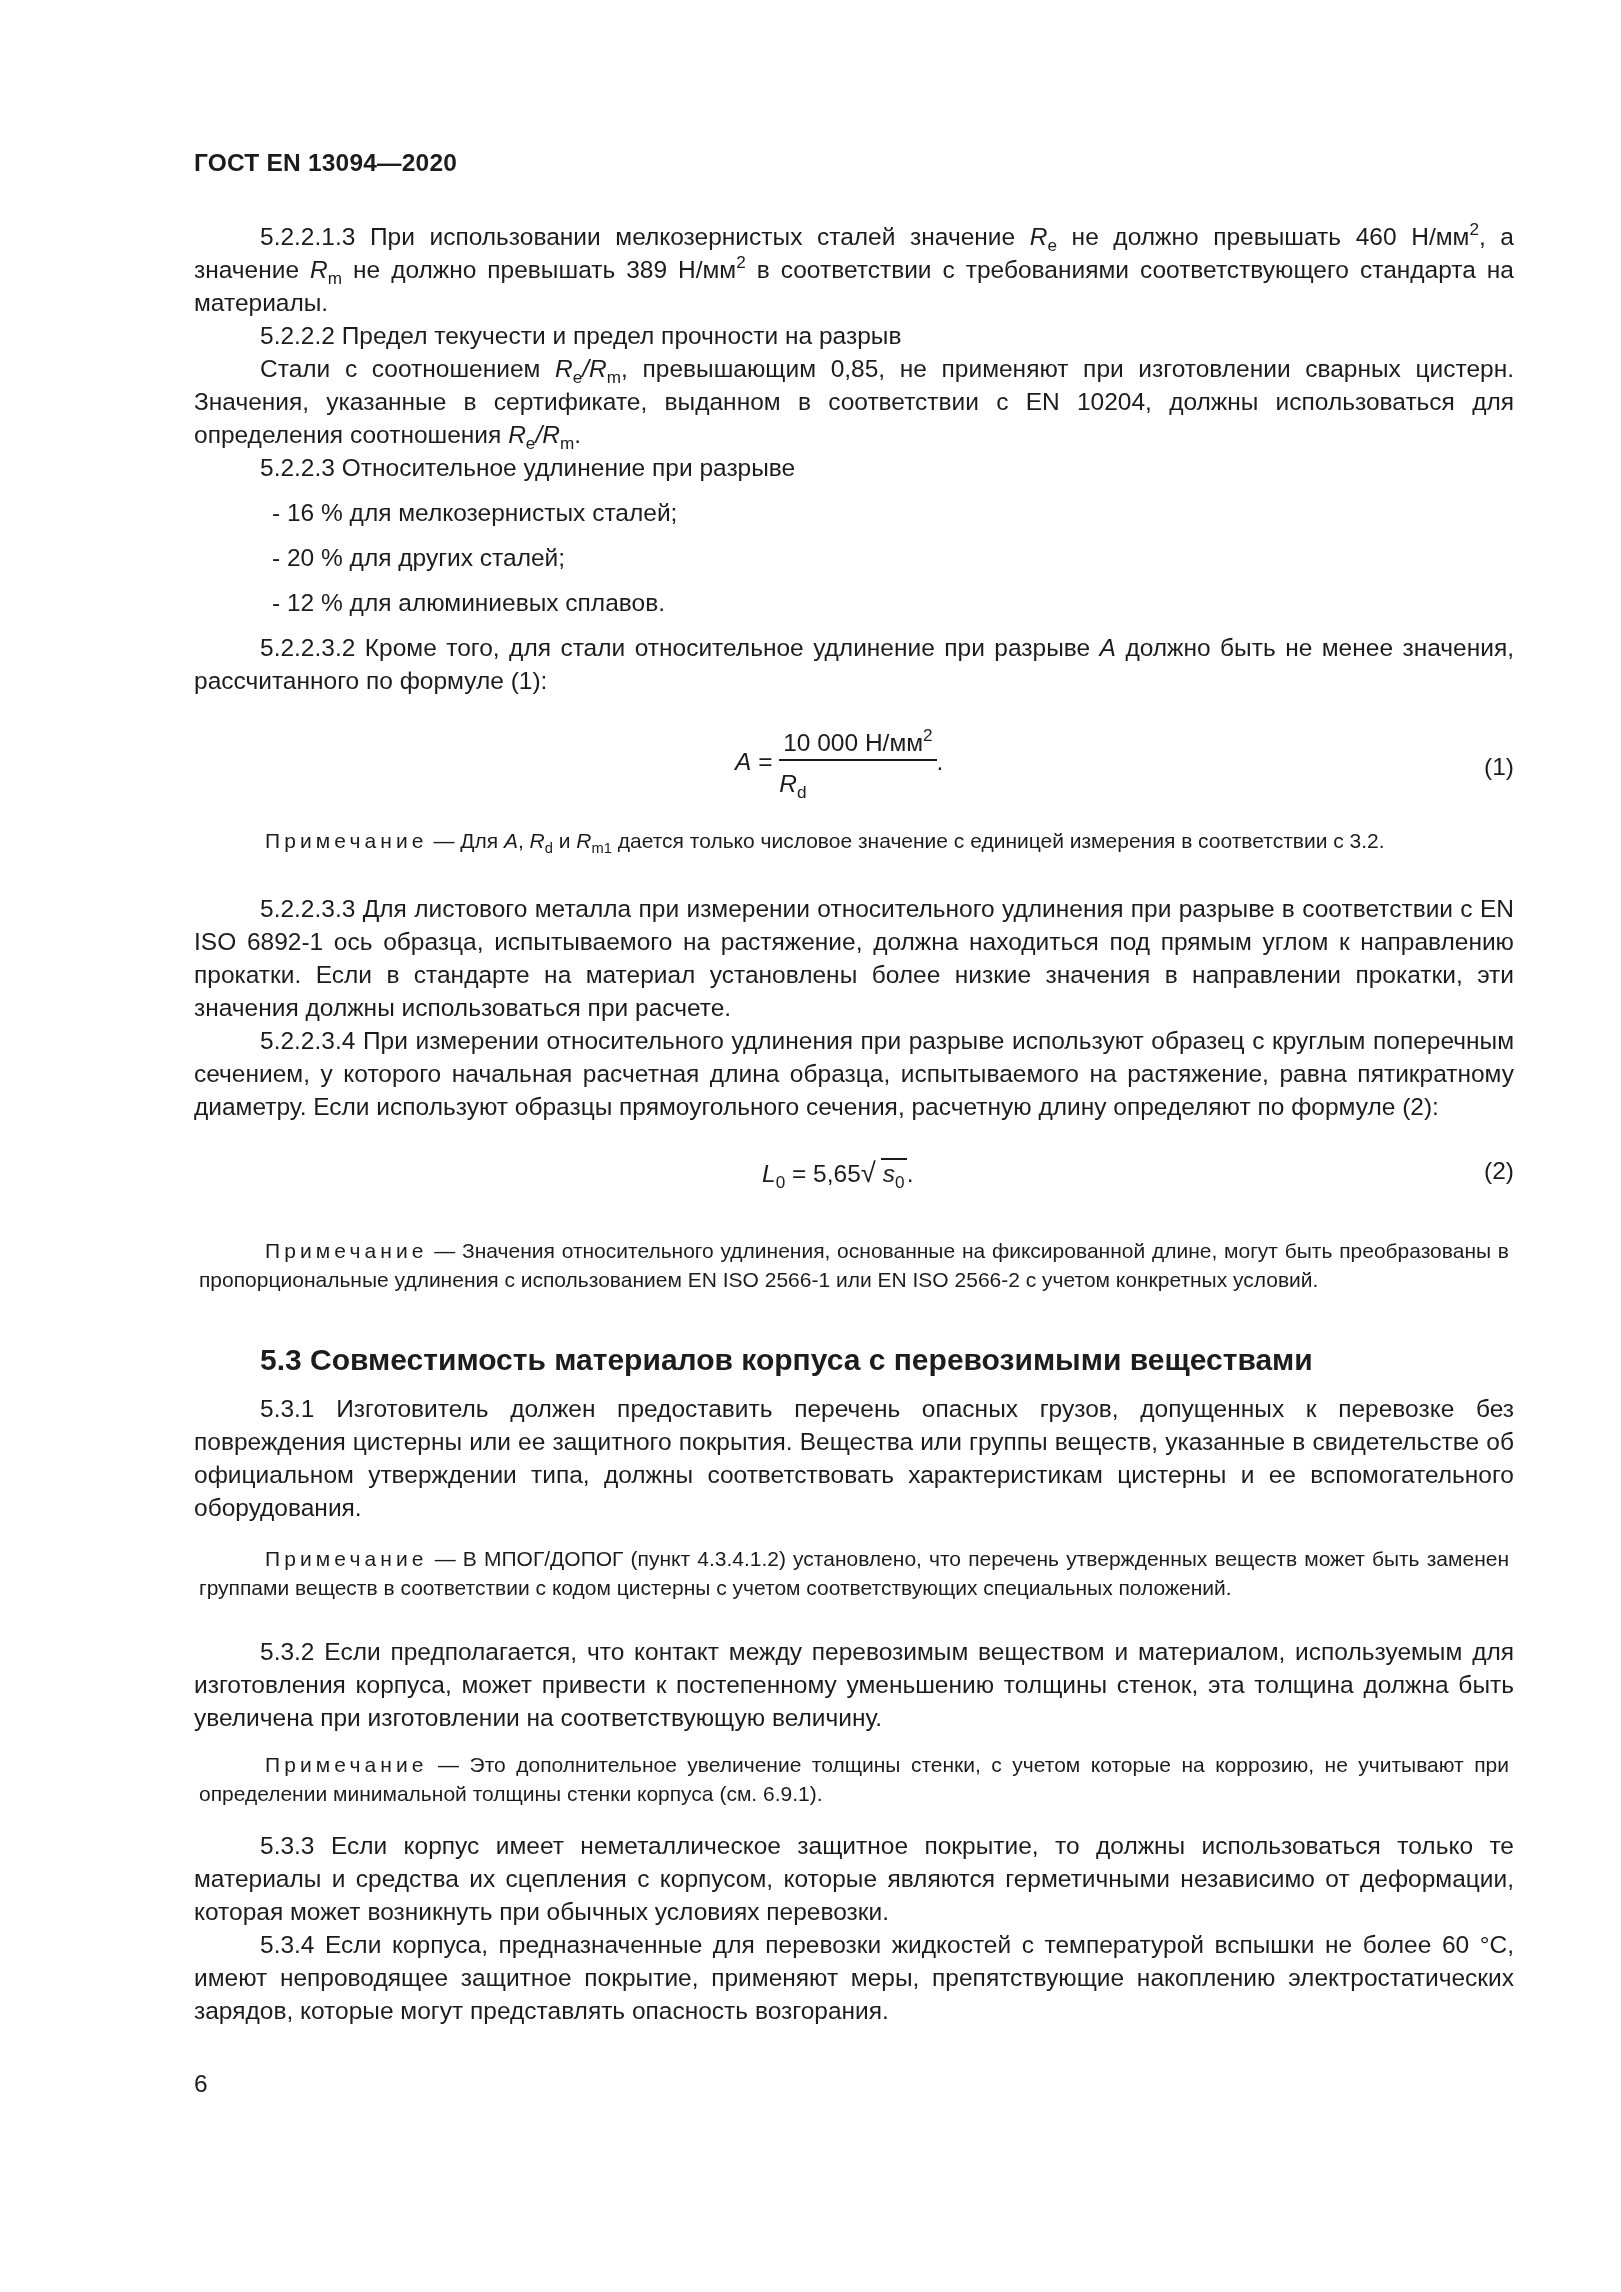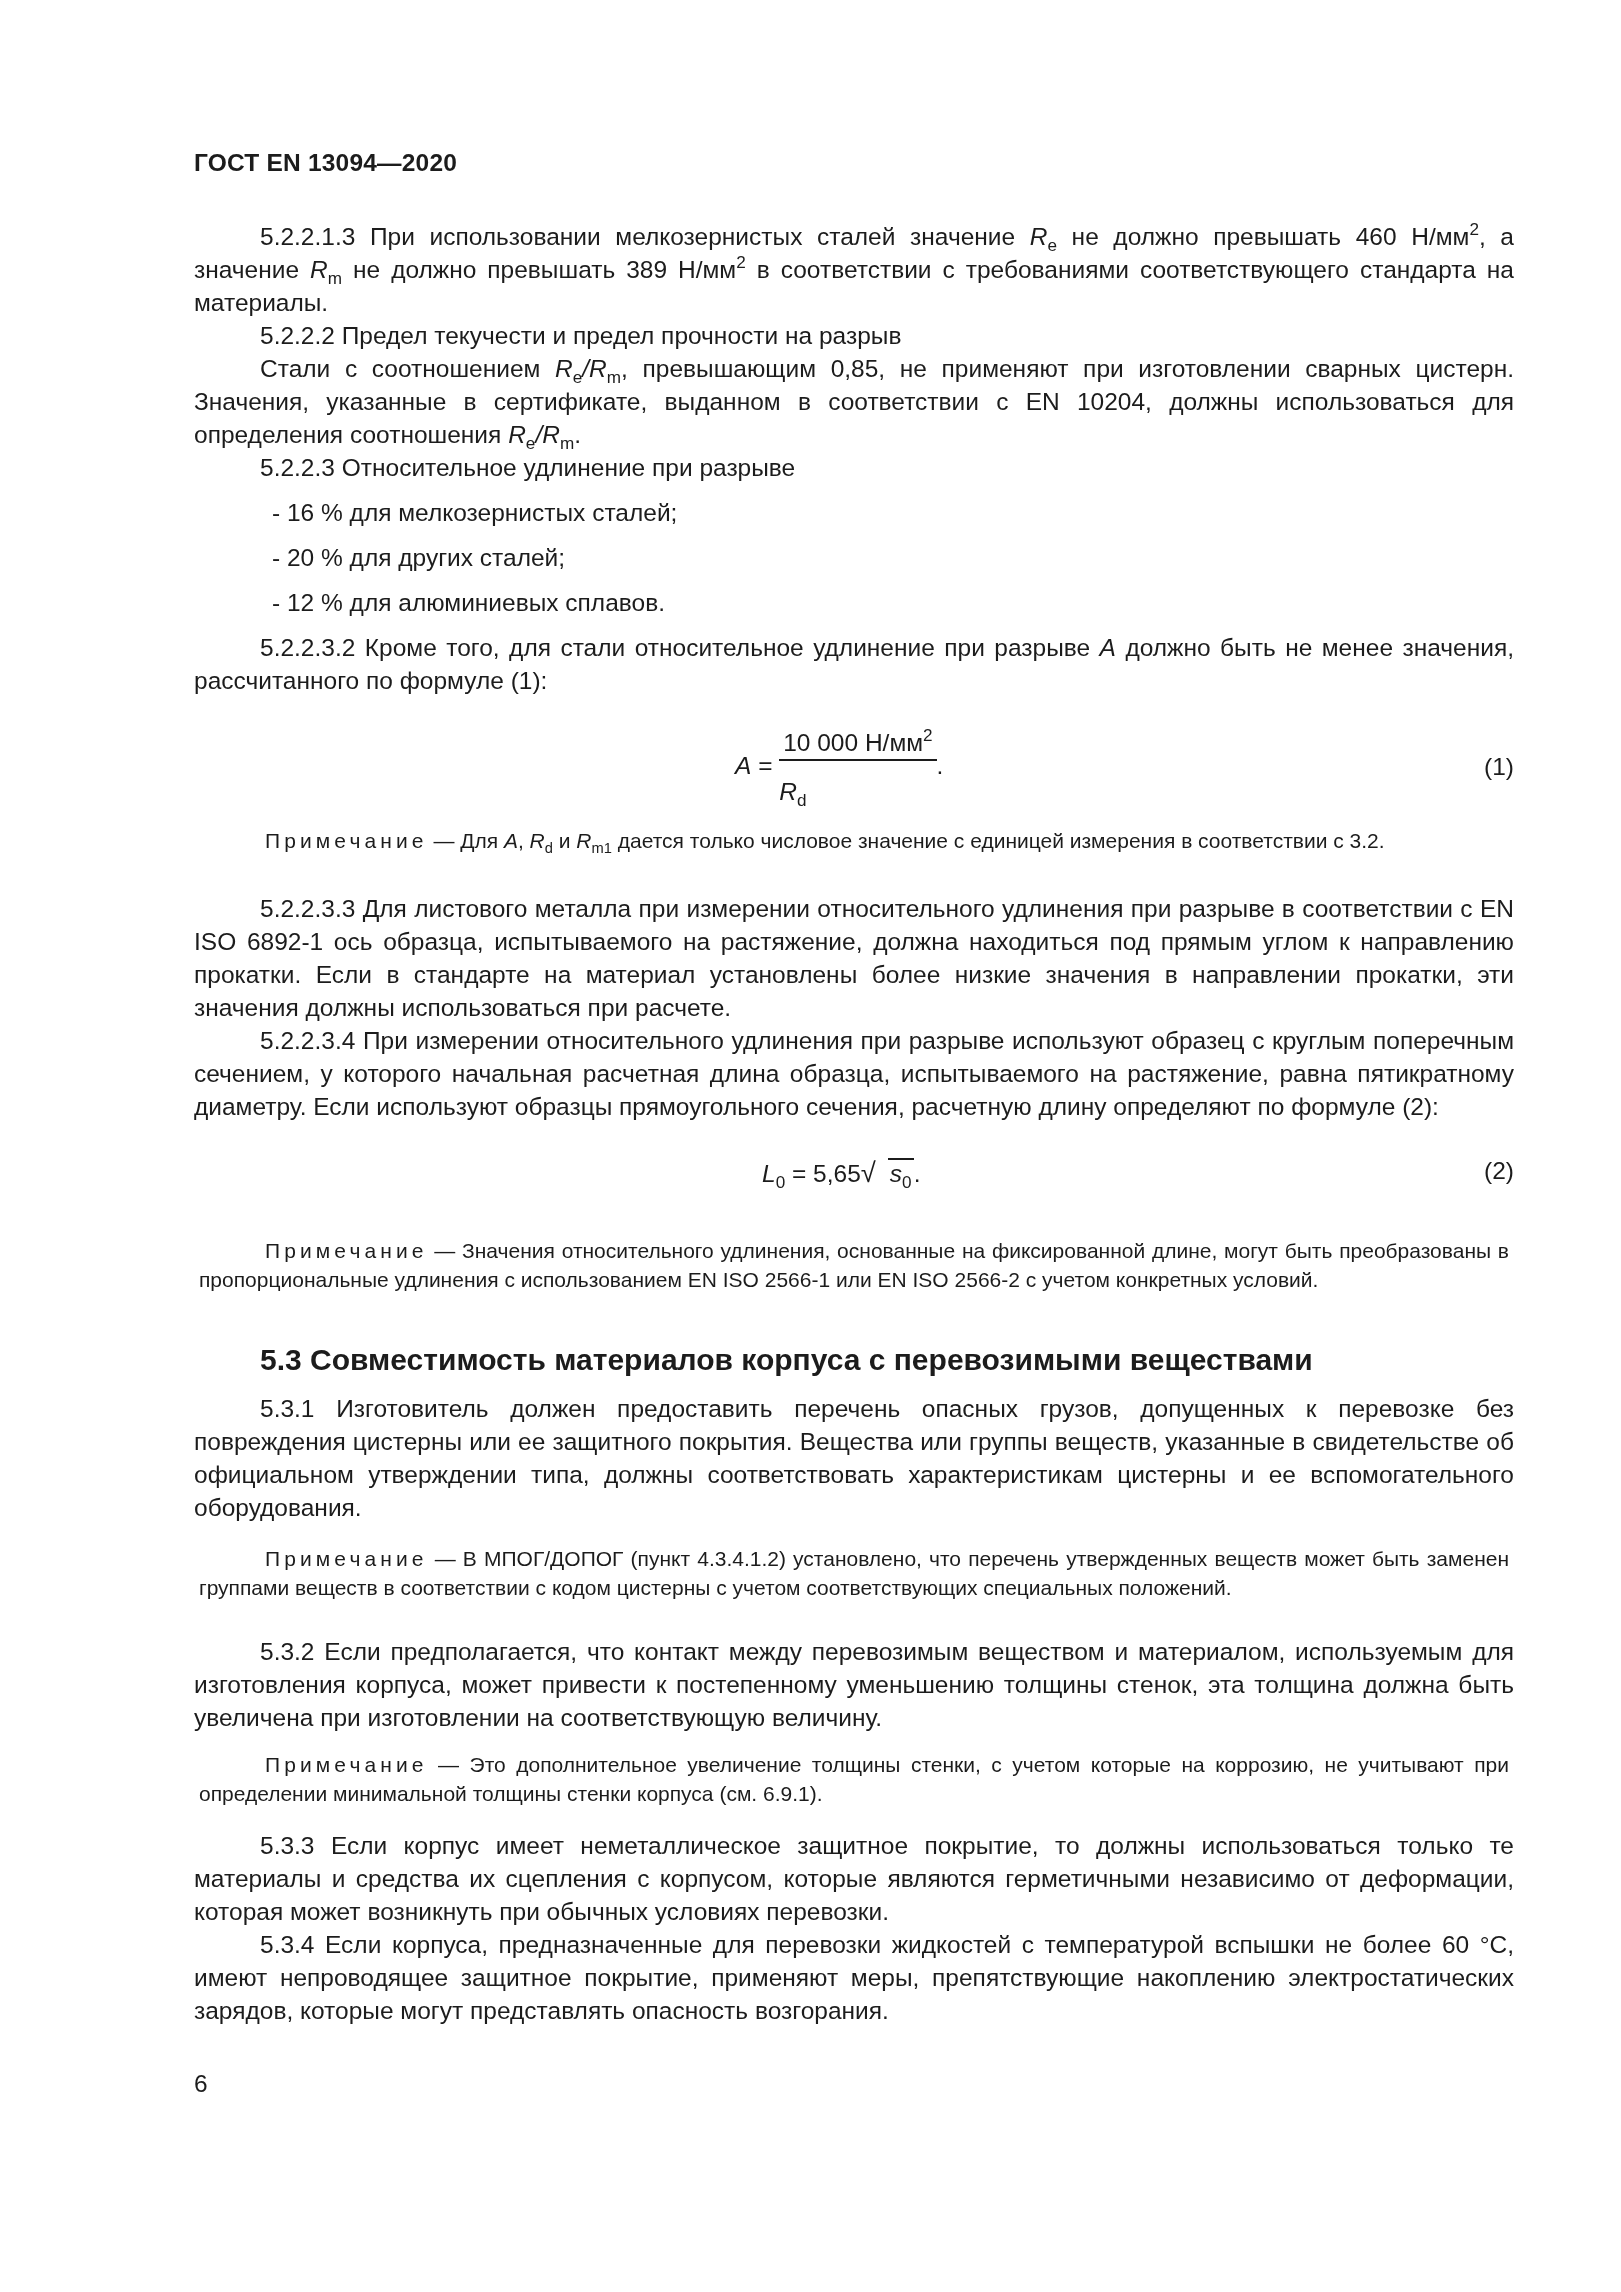--- a/index.html
+++ b/index.html
@@ -26,22 +26,22 @@
   .heading {
     font-size: 30px; font-weight: bold; padding-left: 66px; margin: 0;
   }
   i.v { font-style: italic; }
   sub { font-size: 70%; vertical-align: -0.35em; line-height: 0; }
   sup { font-size: 70%; vertical-align: 0.6em; line-height: 0; }
   .formula-row { position: absolute; left: 194px; width: 1320px; font-size: 24.5px; }
   .formula-num { position: absolute; right: 0; }
   .frac { display: inline-block; vertical-align: middle; text-align: left; }
   .frac .num { display: block; padding: 0 3.9px 2px 3.9px; border-bottom: 2.5px solid #1c1c1c; }
-  .frac .den { display: block; padding-top: 17px; }
-  .sqrt { display: inline-block; border-top: 2px solid #1c1c1c; padding: 0 2px; margin-left: 12px; }
+  .frac .den { display: block; padding-top: 9px; }
+  .sqrt { display: inline-block; border-top: 2px solid #1c1c1c; padding: 0 2px; margin-left: 5px; }
   .page-number { position: absolute; left: 194px; top: 2070px; font-size: 24.5px; }
 </style>
 </head>
 <body>
 
 <div class="page-header">ГОСТ EN 13094—2020</div>
 
 <div class="block" style="top:220px;">
   <p class="p"><span>5.2.2.1.3 При использовании мелкозернистых сталей значение </span><i class="v">R</i><sub>e</sub><span> не должно превышать 460 Н/мм</span><sup>2</sup><span>, а значение </span><i class="v">R</i><sub>m</sub><span> не должно превышать 389 Н/мм</span><sup>2</sup><span> в соответствии с требованиями соответствующего стандарта на материалы.</span></p>
 

